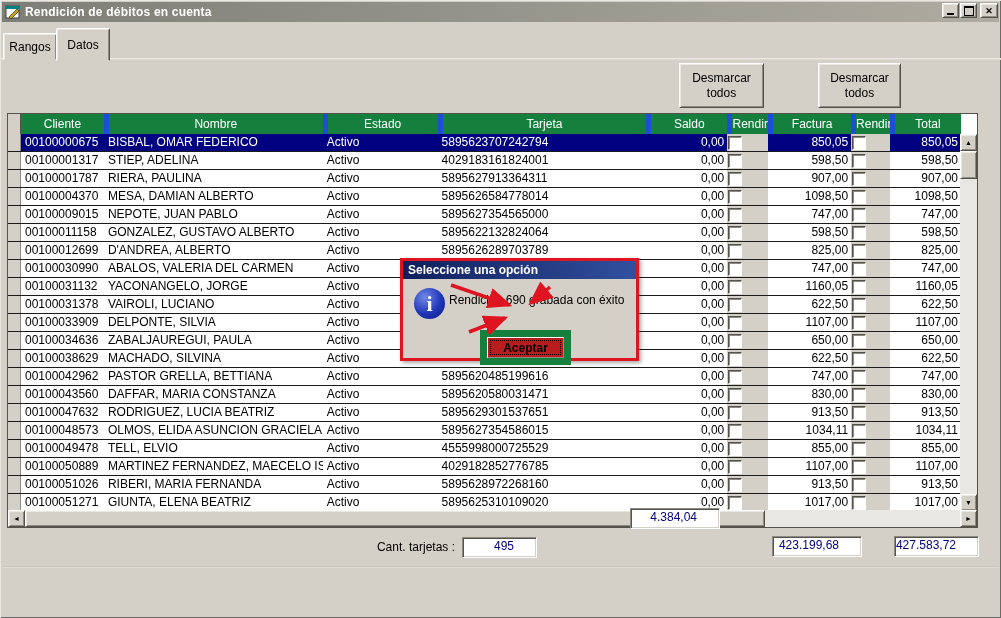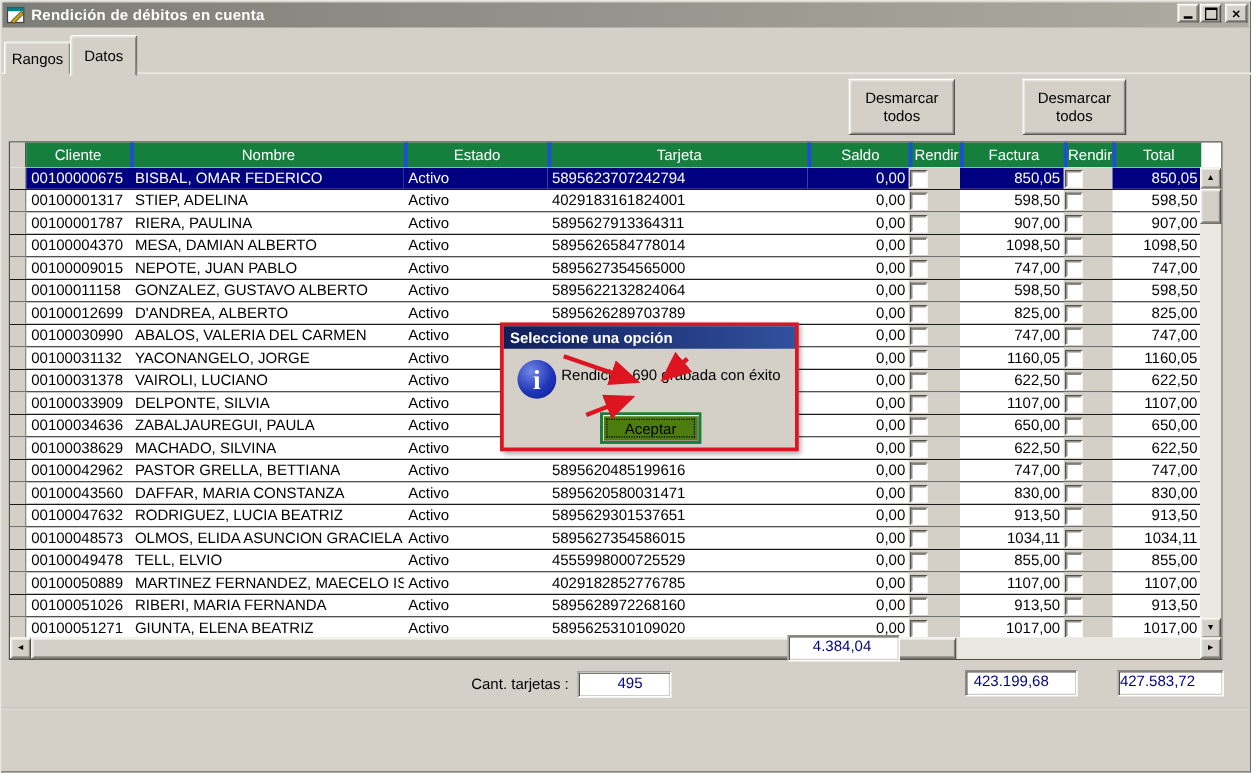--- a/index.html
+++ b/index.html
@@ -31,21 +31,21 @@
        border-top-left-radius:2px;border-top-right-radius:2px;
        display:flex;align-items:center;justify-content:center;}
   .tab.inactive{left:3px;top:33px;width:52px;height:25px;}
   .tab.active{left:56px;top:28px;width:52px;height:31px;z-index:3;}
   
   .cmdbtn{position:absolute;display:flex;align-items:center;justify-content:center;text-align:center;line-height:15px;cursor:default;}
   
   .grid{position:absolute;left:7px;top:113px;width:971px;height:415px;border:1px solid #55524C;box-sizing:border-box;background:#FFFFFF;}
   .hrow{position:absolute;left:0;top:0;width:953px;height:20px;display:flex;background:#15803d;color:#FFF;box-sizing:border-box;}
   .hcell{height:20px;line-height:20px;text-align:center;box-sizing:border-box;overflow:hidden;white-space:nowrap;}
-  .hcell+.hcell+.hcell{border-left:3px solid #1d4ed8;}
+  .hcell+.hcell+.hcell{border-left:5px solid #1d4ed8;}
   .hcell.gutter{background:#D4D0C8;border-right:1px solid #55524C;}
   .gbody{position:absolute;left:0;top:20px;width:953px;height:376px;overflow:hidden;background:#FFF;}
   .row{display:flex;height:18px;box-sizing:border-box;border-bottom:1px solid #1A1A1A;background:#FFF;}
   .cell{box-sizing:border-box;height:17px;line-height:17px;overflow:hidden;white-space:nowrap;padding:0 0 0 4px;}
   .num{text-align:right;padding:0 3px 0 0;}
   .w-gut{width:13px;padding:0;background:#D4D0C8;border-right:1px solid #8D8B84;}
   .w-cli{width:83px;}  .w-nom{width:219px;} .w-est{width:115px;} .w-tar{width:209px;}
   .w-sal{width:81px;}  .w-r1{width:41px;}   .w-fac{width:83px;}  .w-r2{width:39px;}  .w-tot{width:71px;}
   .rendir{background:#D4D0C8;display:flex;align-items:center;padding:0;}
   .chk{width:12px;height:12px;margin-left:1px;background:#FFF;border:1px solid;border-color:#55524C #FFFFFF #FFFFFF #55524C;box-shadow:inset 1px 1px 0 #8D8B84;}
@@ -61,23 +61,23 @@
   .ridge{position:absolute;left:2px;top:566px;width:997px;height:2px;background:linear-gradient(to bottom,#C2BEB5,#E6E4DD);}
   
   .dialog{position:absolute;left:400px;top:258px;width:239px;height:103px;box-sizing:border-box;border:3px solid var(--red);background:#D4D0C8;z-index:10;box-shadow:2px 2px 4px rgba(0,0,0,.35);}
   .dtitle{height:18px;background:linear-gradient(to right,#101F5C,#31509E);color:#FFF;font-weight:bold;display:flex;align-items:center;padding-left:5px;}
   .dbody{position:relative;height:79px;}
   .info-ico{position:absolute;left:11px;top:9px;width:31px;height:31px;border-radius:50%;
     background:radial-gradient(circle at 35% 30%,#7188E6,#2036B8 55%,#0A1C86);
     color:#FFF;display:flex;align-items:center;justify-content:center;
     font-family:"Liberation Serif",serif;font-weight:bold;font-size:22px;}
   .dmsg{position:absolute;left:46px;top:14px;width:184px;line-height:15px;}
-  .dbtn{position:absolute;left:77px;top:51px;width:77px;height:21px;border:2px solid #15803d;background:#4d7c0f;
+  .dbtn{position:absolute;left:77px;top:51px;width:77px;height:21px;border:7px solid #15803d;background:#b91c1c;
     box-shadow:inset 1px 1px 0 #FFFFFF, inset -1px -1px 0 #8D8B84;
-    display:flex;align-items:center;justify-content:center;}
+    display:flex;align-items:center;justify-content:center;font-weight:bold;}
   .dbtn .focusrect{position:absolute;inset:3px;border:1px dotted #000;}
   .arrows{position:absolute;inset:0;width:100%;height:100%;pointer-events:none;color:var(--red);z-index:5;}
 </style>
 </head>
 <body style="--navy: #000080; --red: #DE1420;">
 
 <div class="titlebar">
   <span class="app-icon">
     <svg width="16" height="15" viewBox="0 0 16 15">
       <rect x="1" y="1" width="13" height="12" fill="#FFFFFF" stroke="#404040"></rect>

